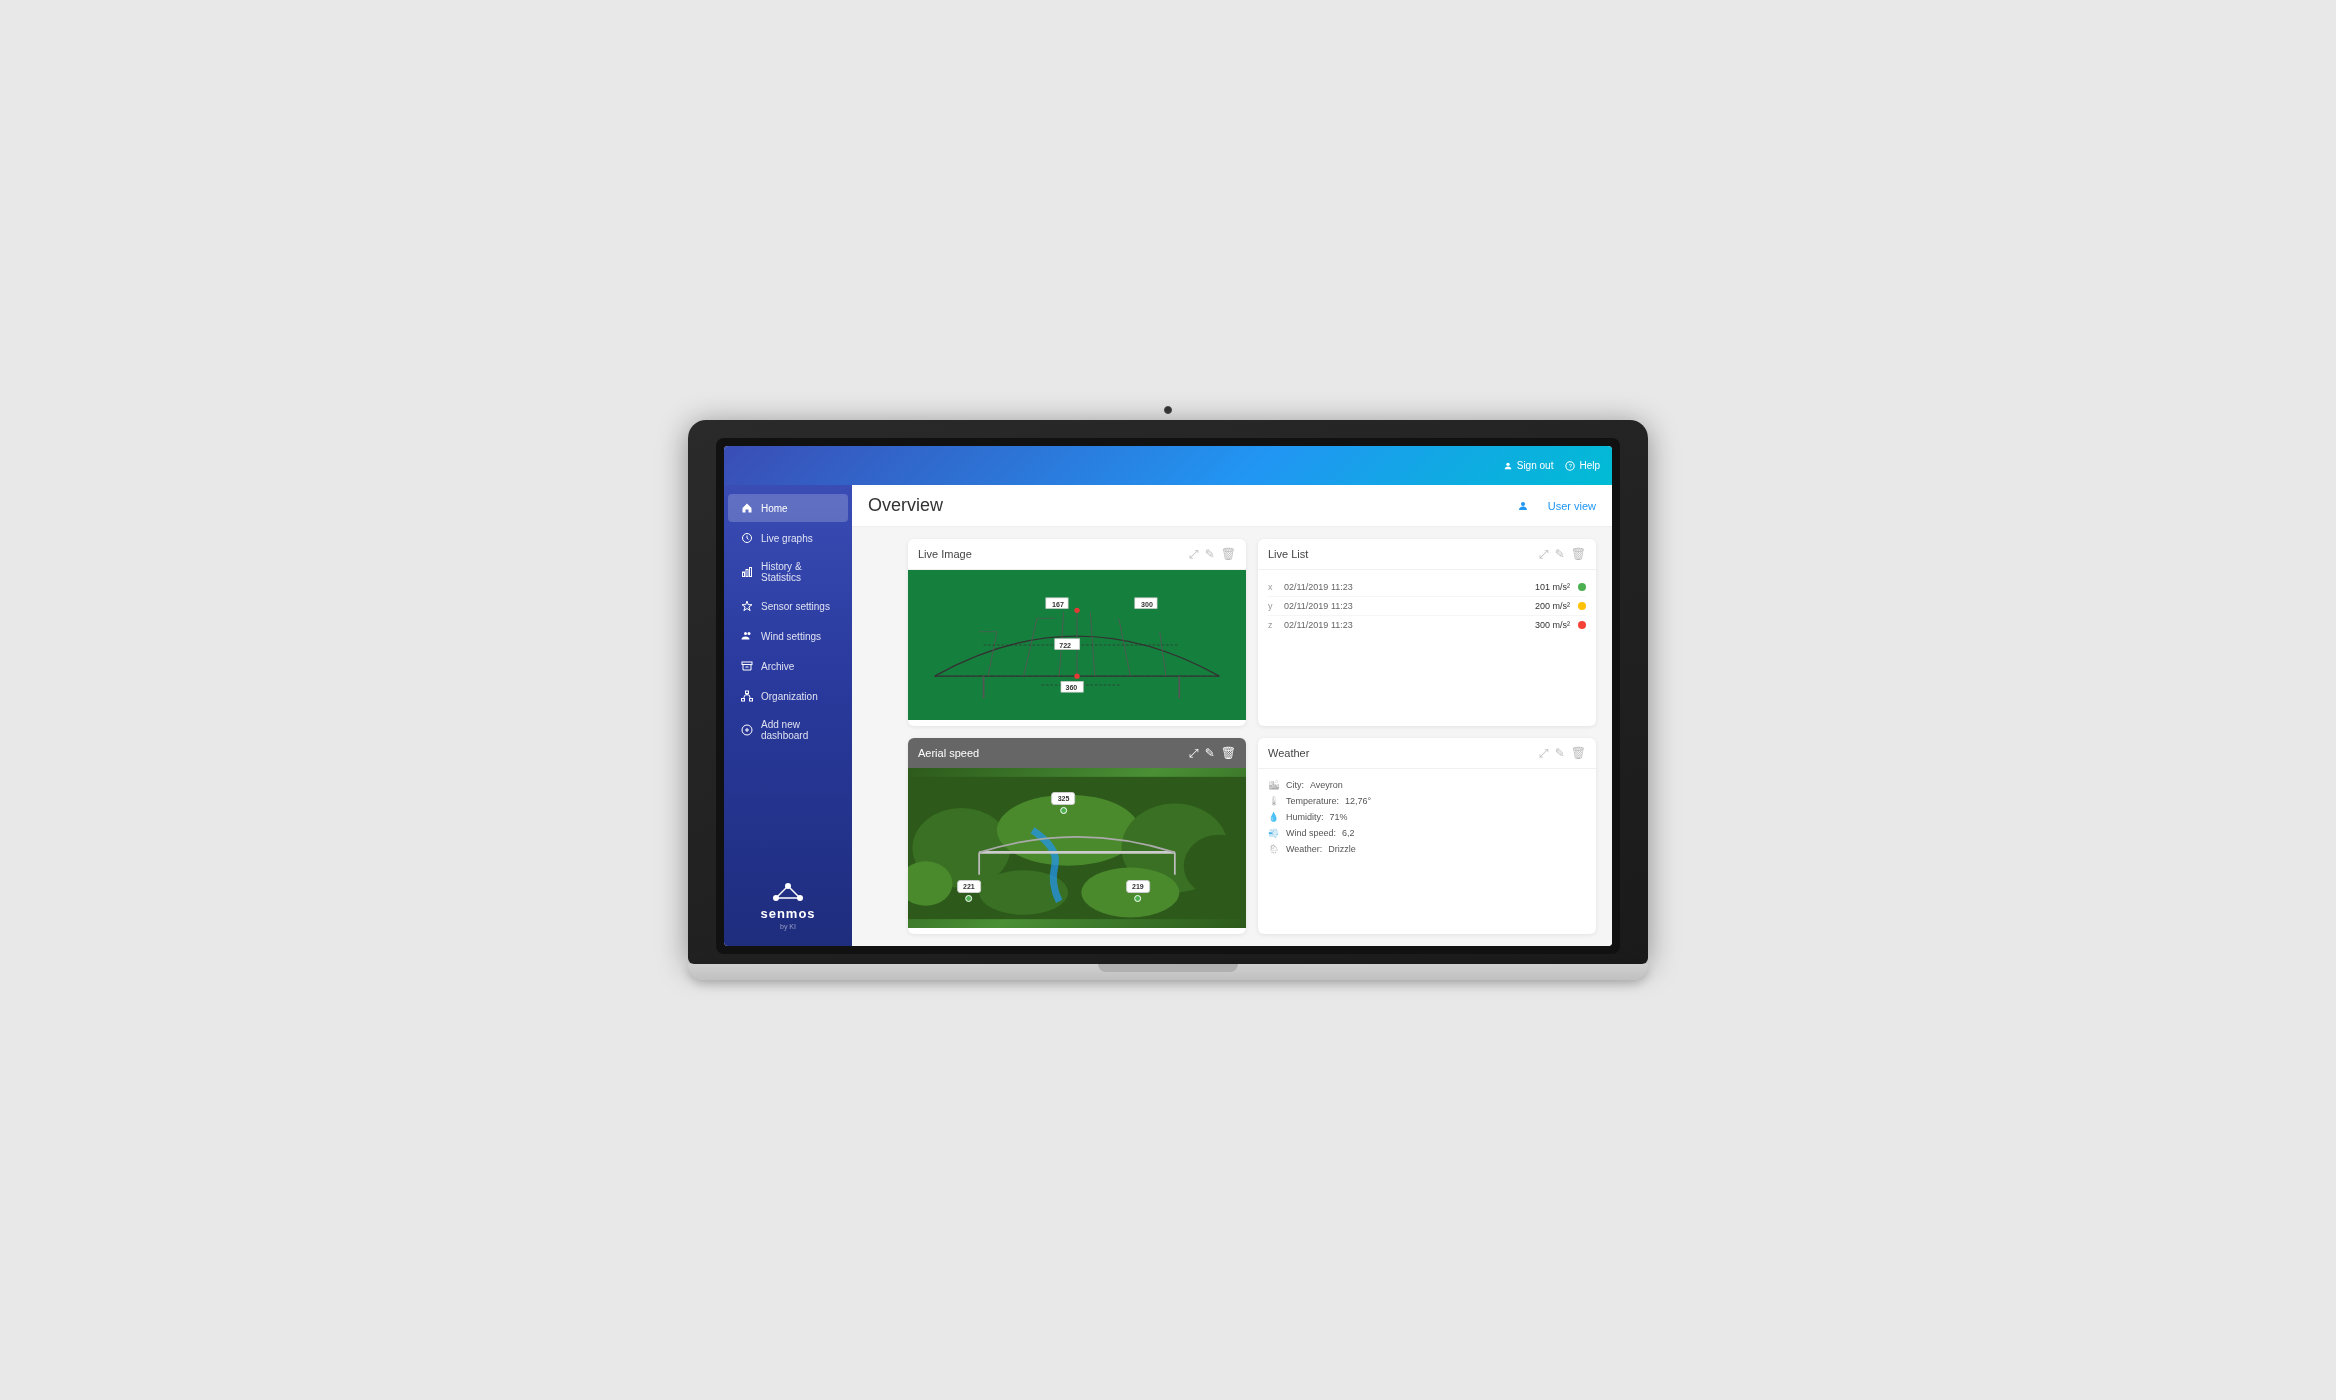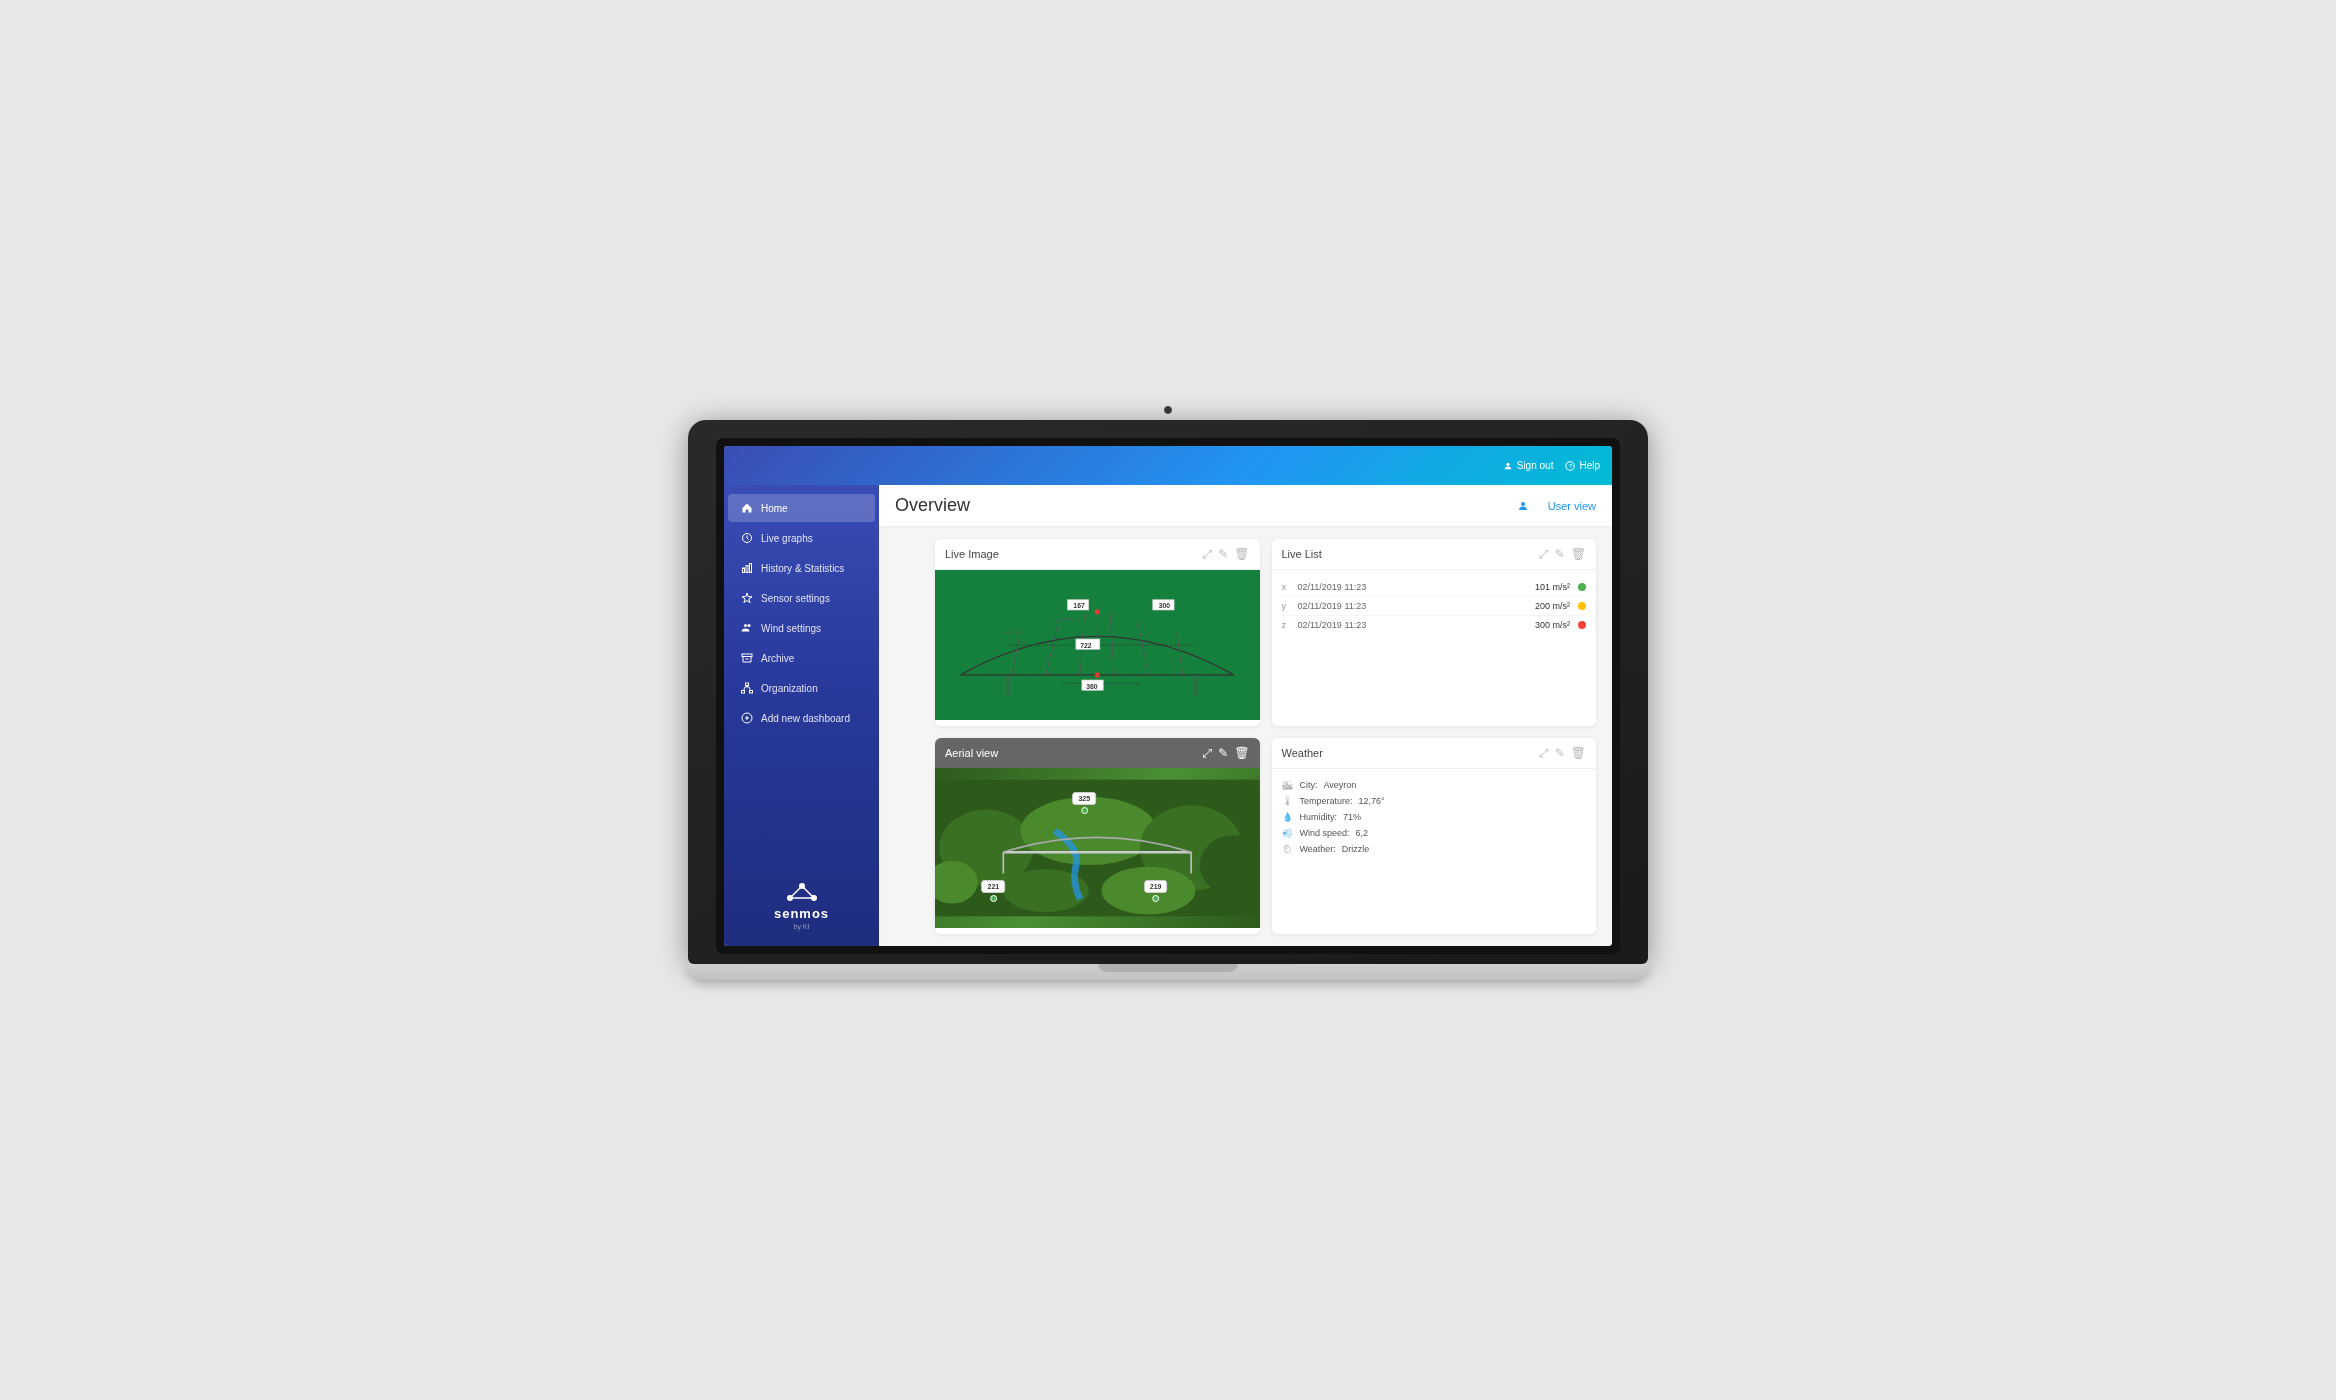--- a/index.html
+++ b/index.html
@@ -77,21 +77,21 @@
 
     
     .app-body {
       display: flex;
       flex: 1;
       overflow: hidden;
     }
 
     
     .sidebar {
-      width: 155px;
+      width: 128px;
       background: linear-gradient(180deg, #3a4db5 0%, #2a3a9e 40%, #1e2d7d 100%);
       display: flex;
       flex-direction: column;
       flex-shrink: 0;
       padding-top: 8px;
     }
 
     .sidebar-item {
       display: flex;
       align-items: center;
@@ -573,21 +573,21 @@
                     <span class="live-list-axis">z</span>
                     <span class="live-list-date">02/11/2019 11:23</span>
                     <span class="live-list-value">300 m/s²</span>
                     <div class="status-dot" style="background:#f44336;"></div>
                   </div>
                 </div>
               </div>
 
               <div class="tile">
                 <div class="tile-header" style="background:rgba(0,0,0,0.6); color:white; border-bottom:none;">
-                  <span>Aerial view</span>
+                  <span>Aerial speed</span>
                   <div class="tile-actions">
                     <span class="tile-action-icon" style="color:white;">⤢</span>
                     <span class="tile-action-icon" style="color:white;">✎</span>
                     <span class="tile-action-icon" style="color:white;">🗑</span>
                   </div>
                 </div>
                 <div class="aerial-view-content" style="height:160px; position:relative; overflow:hidden;">
 
                   <svg width="100%" height="100%" viewBox="0 0 380 160" style="position:absolute;top:0;left:0;">
 

